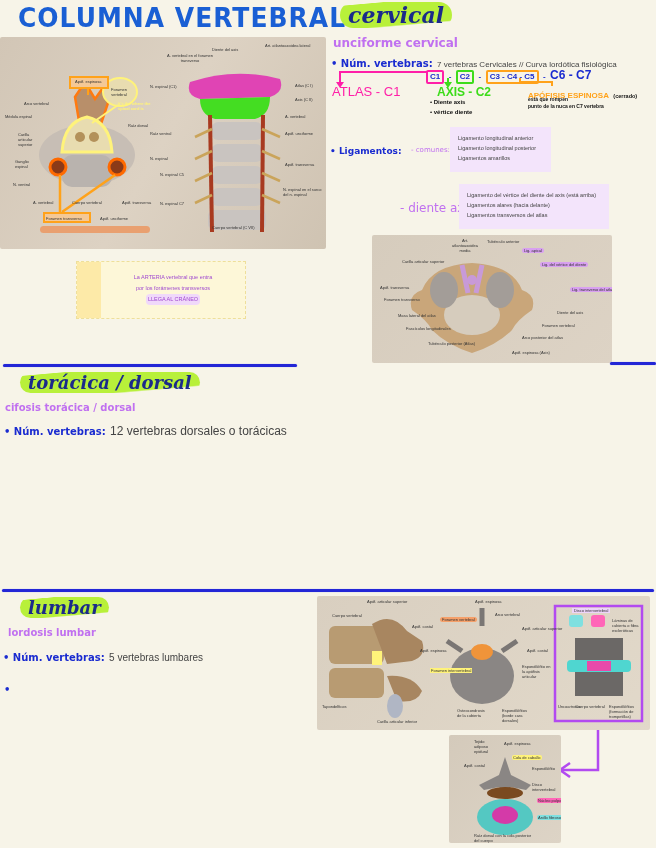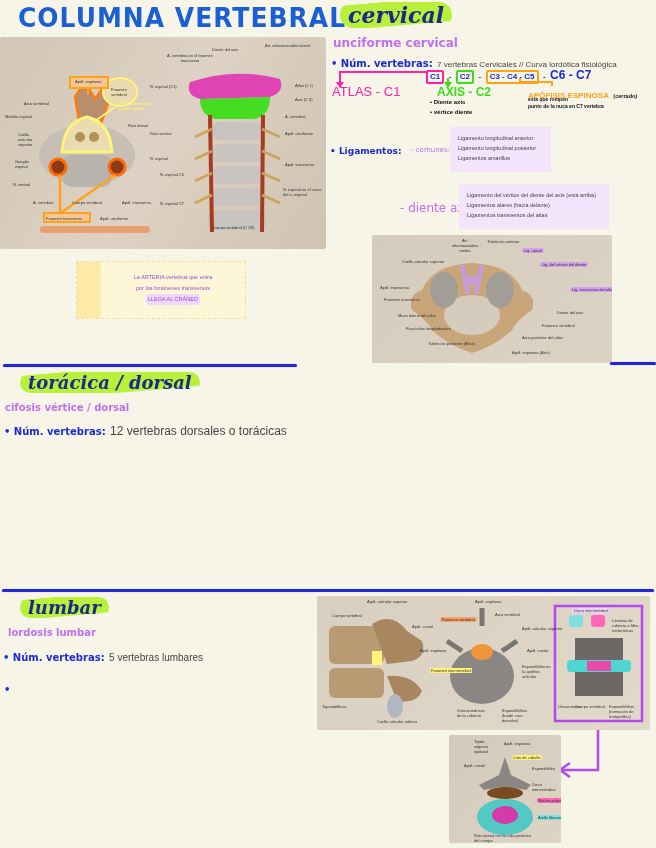--- a/index.html
+++ b/index.html
@@ -193,21 +193,21 @@
   <span class="img-label" style="left:168px;top:27px;background:#d8a0f0;padding:0 2px;border-radius:3px">Lig. del vértice del diente</span>
   <span class="img-label" style="left:198px;top:52px;background:#d8a0f0;padding:0 2px;border-radius:3px">Lig. transverso del atlas</span>
 </div>
 
 <div class="abs hr" style="left:3px;top:364px;width:294px;"></div>
 <div class="abs hr" style="left:610px;top:362px;width:46px;"></div>
 
 <div class="abs" style="left:20px;top:372px;">
   <span class="hl-title" style="font-size:18px;">torácica / dorsal</span>
 </div>
-<div class="abs subtitle" style="left:5px;top:402px;font-size:10px;">cifosis vértice / dorsal</div>
+<div class="abs subtitle" style="left:5px;top:402px;font-size:10px;">cifosis torácica / dorsal</div>
 <div class="abs" style="left:4px;top:421px;white-space:nowrap;">
   <span class="bullet-label" style="font-size:10px;">• Núm. vertebras:</span>
   <span class="typed" style="font-size:12px;">12 vertebras dorsales o torácicas</span>
 </div>
 
 <div class="abs hr" style="left:2px;top:589px;width:652px;"></div>
 
 <div class="abs" style="left:20px;top:597px;">
   <span class="hl-title" style="font-size:18px;text-align:center;">lumbar</span>
 </div>

